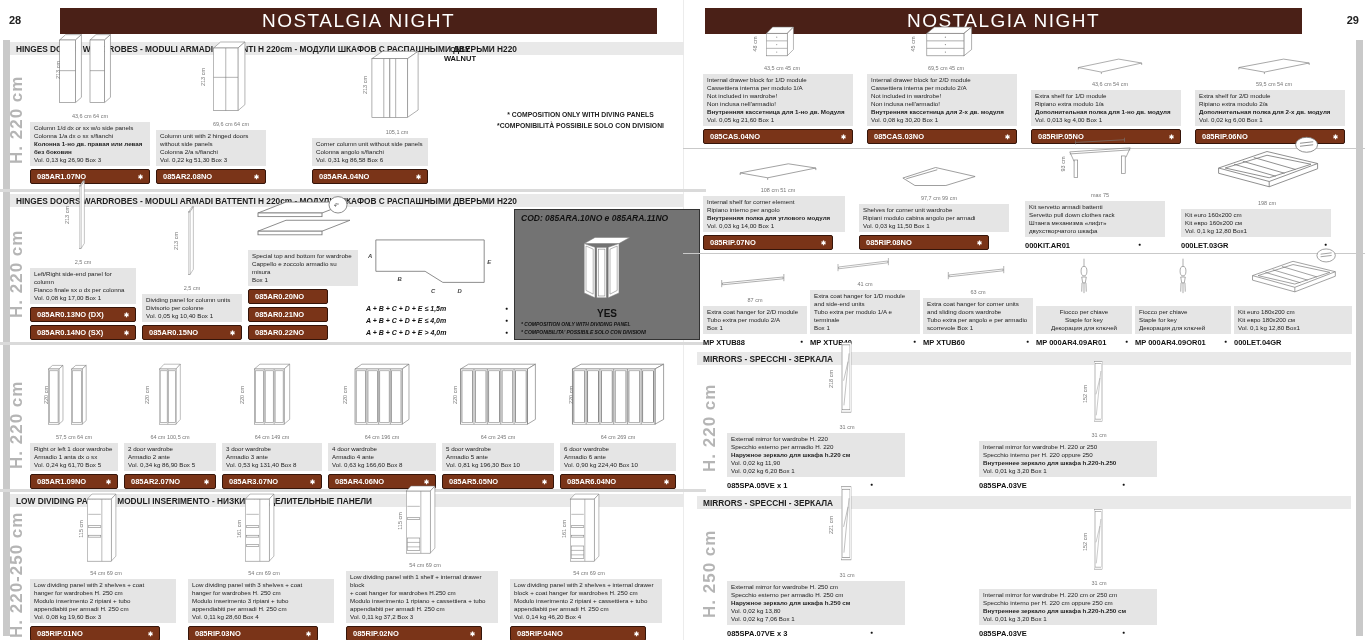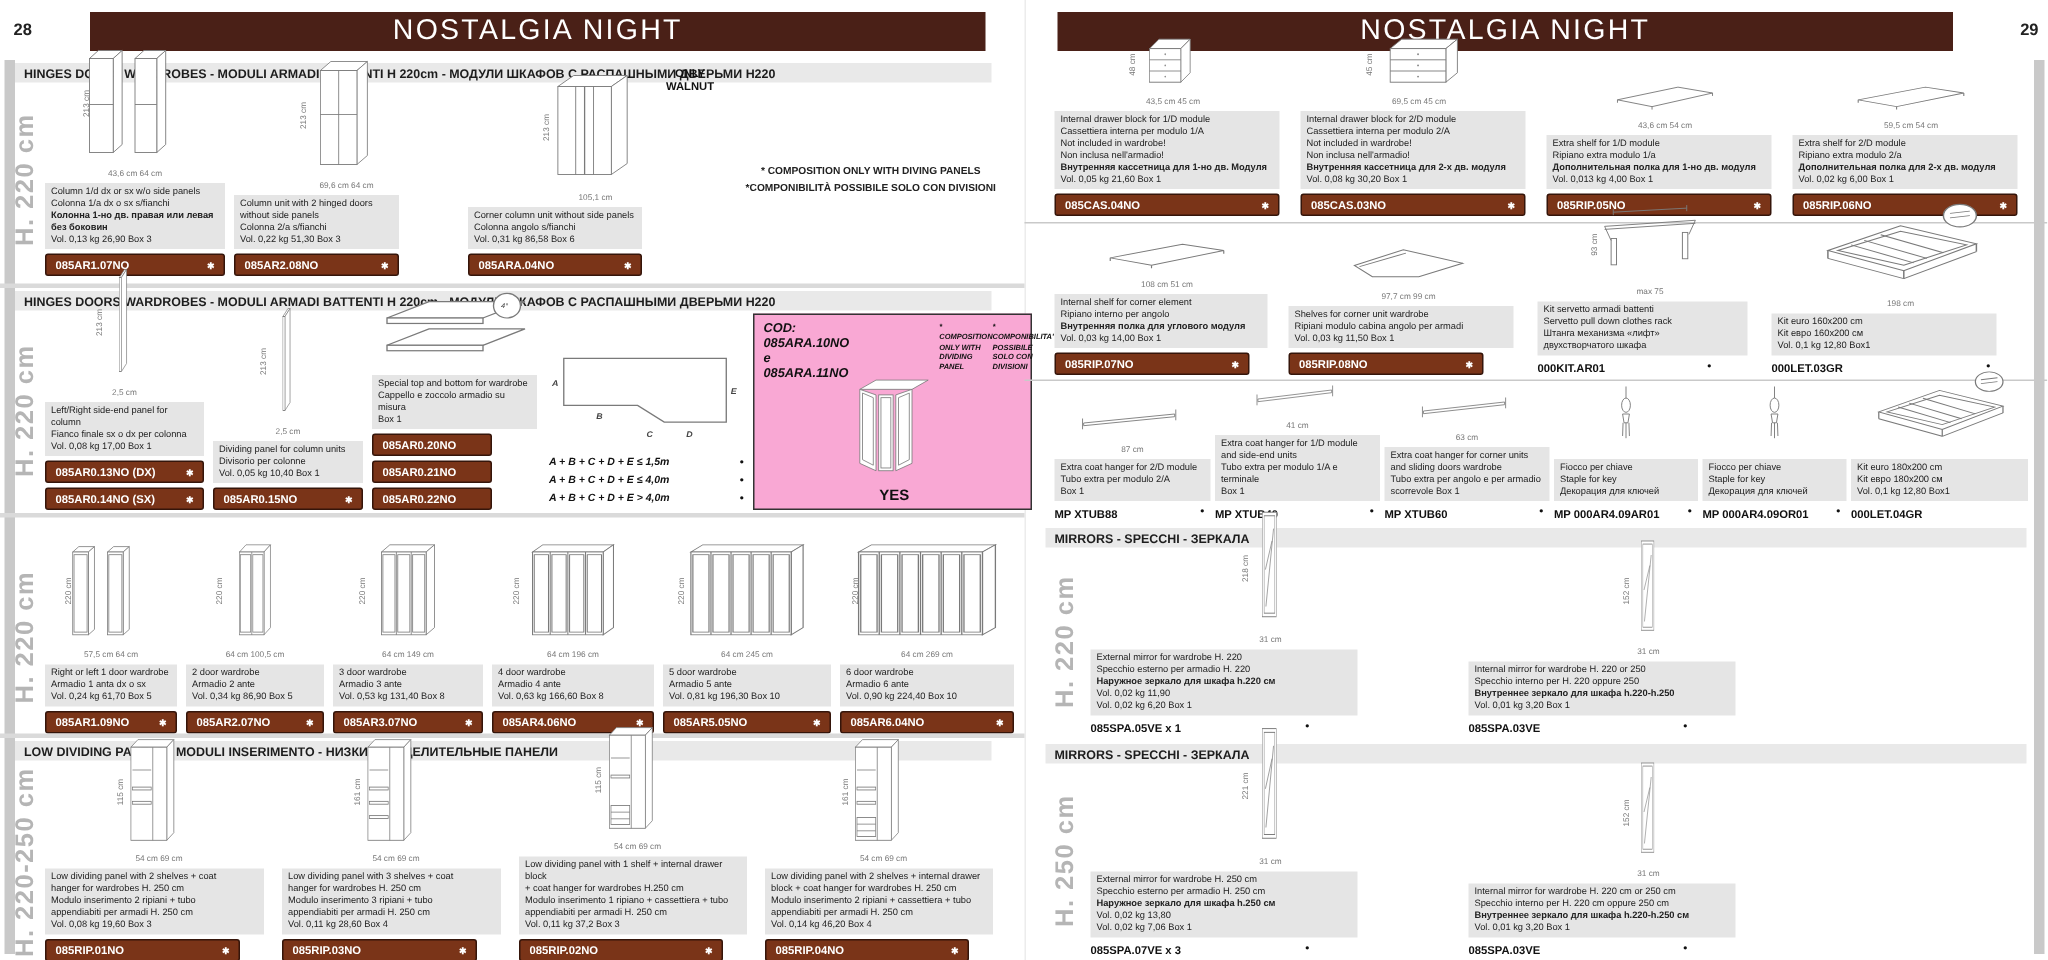--- a/index.html
+++ b/index.html
@@ -20,34 +20,34 @@
   .dimw{text-align:center;font-size:5.5px;color:#777;margin-top:1px;}
   .fignote{position:absolute;right:-56px;top:2px;width:52px;font-size:7.5px;font-weight:bold;color:#111;text-align:center;line-height:1.15;}
   .caption{background:#e5e5e5;padding:2px 4px;font-size:6.2px;line-height:1.28;color:#222;}
   .caption .b{font-weight:bold;}
   .badge{background:#7a3418;border:1px solid #35150a;color:#fff;font-weight:bold;font-size:7.5px;padding:2px 6px;margin-top:3px;display:flex;justify-content:space-between;align-items:center;border-radius:2px;}
   .badge .star{font-size:6px;}
   .codeplain{font-size:7.5px;font-weight:bold;color:#111;margin-top:4px;display:flex;justify-content:space-between;padding-right:4px;}
   .codeplain .star{font-size:5px;}
   .formula{display:flex;flex-direction:column;justify-content:flex-end;font-size:7px;font-weight:bold;font-style:italic;color:#111;padding-bottom:4px;}
   .formula .fl{display:flex;justify-content:space-between;margin-top:5px;}
-  .codbox{border:1.3px solid #333;background:#f9a8d4;padding:3px 6px;display:flex;flex-direction:row;}
+  .codbox{border:1.3px solid #333;background:#737373;padding:3px 6px;display:flex;flex-direction:column;}
   .codbox .cbt{font-size:8.5px;font-weight:bold;font-style:italic;color:#111;}
   .codbox .figs{display:flex;justify-content:space-around;flex:1;align-items:flex-end;}
   .codbox .cbl{text-align:center;font-weight:bold;font-size:10px;color:#111;}
   .codbox .cbn{font-size:5px;font-weight:bold;font-style:italic;line-height:1.35;color:#111;margin-top:2px;}
   .note-extra{display:flex;flex-direction:column;justify-content:center;text-align:center;font-size:6.8px;font-weight:bold;color:#222;line-height:1.6;}
   .gutter{position:absolute;left:683px;top:0;bottom:0;width:1px;background:#ececec;}
 </style>
 </head>
 <body>
 
 <div class="canvas">
   <div class="gutter"></div>
-  <div class="page" style="left:0;width:683px;">
+  <div class="page" style="left:0;width:683px;padding-left:23px;">
     <div class="pagenum" style="left:9px;">28</div>
     <div class="pagebar" style="left:60px;width:597px;">
       <span>NOSTALGIA NIGHT</span>
     </div>
     <div class="rail" style="left:3px;"></div>
   <div class="section" style="top: 40px; height: 146px;">
         <div class="sec-header">HINGES DOORS WARDROBES - MODULI ARMADI BATTENTI H 220cm - МОДУЛИ ШКАФОВ С РАСПАШНЫМИ ДВЕРЬМИ H220</div>
         <div class="vlabel">H. 220 cm</div>
         <div class="prow" style="left: 30px; right: 4px; top: 17px;">
           <div class="prod" style="width: 120px;">
@@ -687,21 +687,21 @@
               <div>Extra coat hanger for corner units</div>
               <div>and sliding doors wardrobe</div>
               <div>Tubo extra per angolo e per armadio</div>
               <div>scorrevole      Box 1</div>
             </div>
             <div class="codeplain">
               <span>MP XTUB60</span>
               <span class="star">●</span>
             </div>
           </div>
-          <div class="prod" style="width: 96px;">
+          <div class="prod" style="width: 96px; text-align: center;">
             <div class="figwrap" style="width: 26px;"><svg width="26" height="44" viewBox="0 0 40 60" preserveAspectRatio="none">
                 <line x1="20" y1="5" x2="20" y2="16" stroke="#7a7a7a" stroke-width="0.9"></line>
                 <ellipse cx="20" cy="22" rx="4.5" ry="6.5" fill="#fff" stroke="#7a7a7a" stroke-width="0.9"></ellipse>
                 <polygon points="16.5,30 23.5,30 22,38 18,38" fill="#fff" stroke="#7a7a7a" stroke-width="0.9"></polygon>
                 <line x1="17" y1="38" x2="16.5" y2="50" stroke="#7a7a7a" stroke-width="0.9"></line>
                 <line x1="20" y1="38" x2="20" y2="52" stroke="#7a7a7a" stroke-width="0.9"></line>
                 <line x1="23" y1="38" x2="23.5" y2="50" stroke="#7a7a7a" stroke-width="0.9"></line>
               </svg></div>
             <div class="caption">
               <div>Fiocco per chiave</div>

